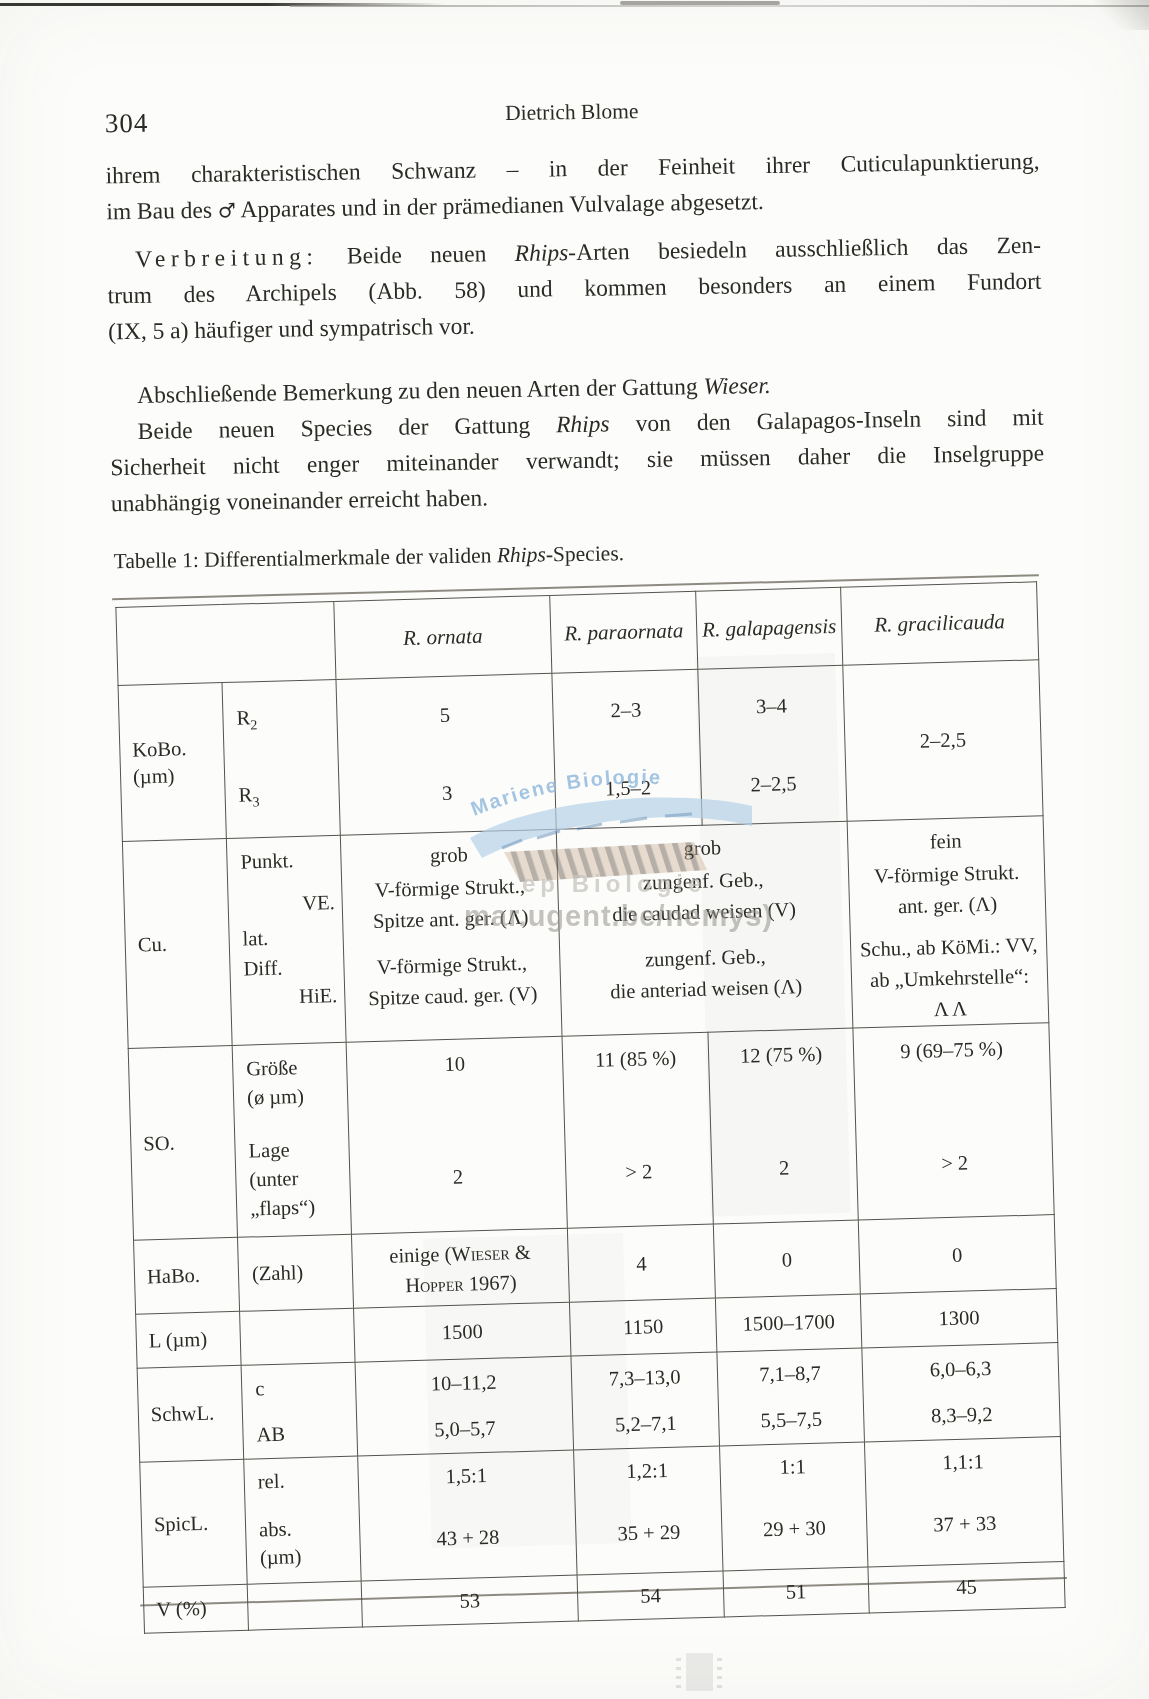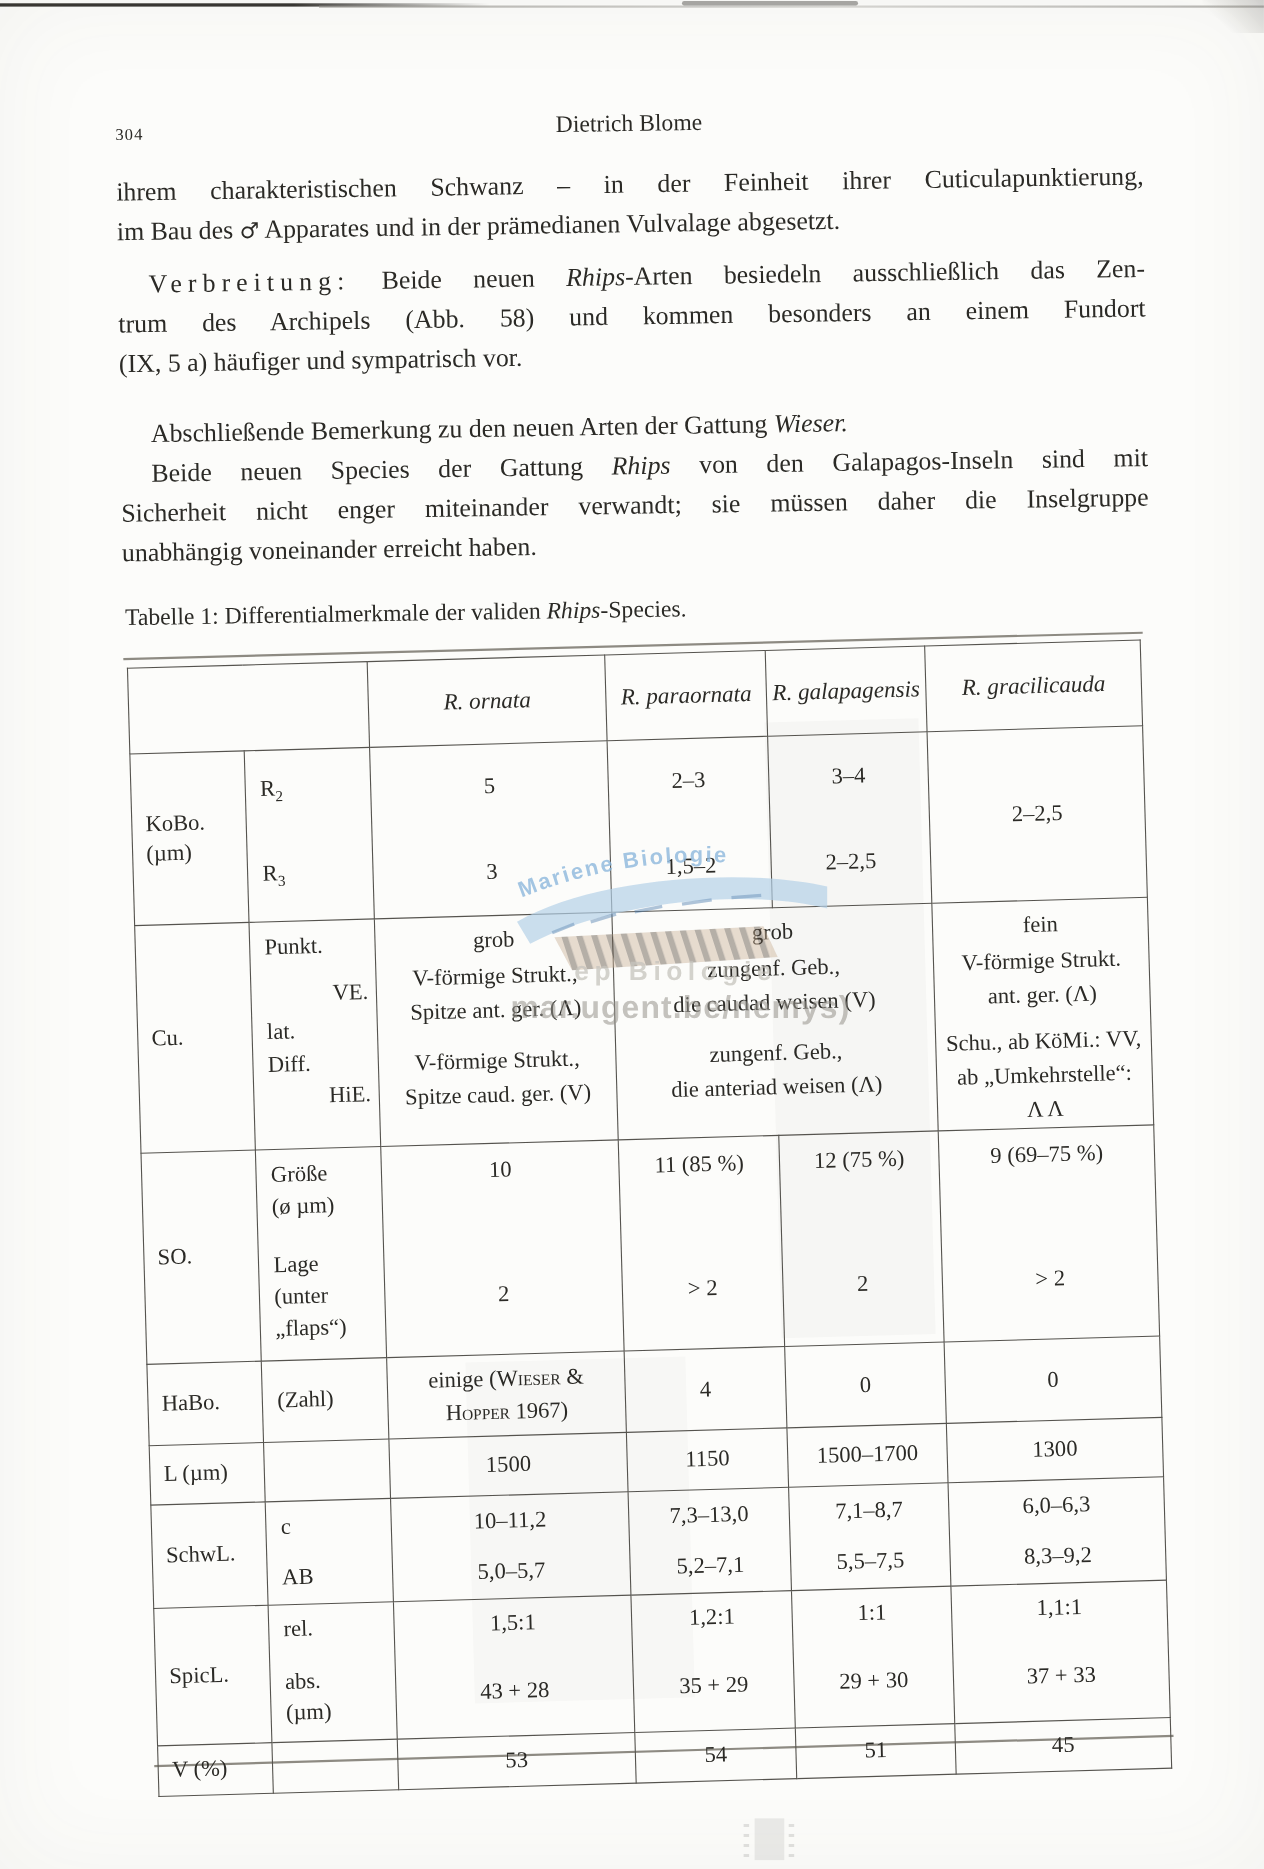--- a/index.html
+++ b/index.html
@@ -21,21 +21,21 @@
     box-shadow:inset 0 0 90px rgba(80,75,60,.05);}
   .bottom-mark{position:absolute;left:668px;top:1650px;width:64px;height:44px;opacity:.5;z-index:1;}
   .bm-center{position:absolute;left:18px;top:3px;width:27px;height:38px;background:#d9d9d7;}
   .bm-dots-l,.bm-dots-r{position:absolute;top:8px;width:5px;height:32px;
     background:repeating-linear-gradient(to bottom,#c7c7c5 0 3px,transparent 3px 9px);}
   .bm-dots-l{left:8px;} .bm-dots-r{right:10px;}
   
   .text-block{position:absolute;left:108px;top:88px;width:934px;height:460px;
     transform:rotate(-0.9deg);transform-origin:50% 50%;
     font-size:23.5px;line-height:36px;z-index:2;}
-  .pageno{position:absolute;left:0;top:10px;font-size:15px;letter-spacing:1px;text-align:center;}
+  .pageno{position:absolute;left:0;top:10px;font-size:27px;letter-spacing:1px;text-align:center;}
   .runhead{text-align:center;font-size:21.5px;padding-top:6px;}
   .para{position:absolute;left:0;right:0;}
   #p1{top:62px;} #p2{top:146px;} #p3{top:282px;} #p4{top:318px;}
   .caption{position:absolute;left:2px;top:448px;font-size:21.5px;}
   .jl{display:block;text-align:justify;text-align-last:justify;}
   .jl-last{display:block;text-align:left;}
   .it{font-style:italic;}
   .sp{letter-spacing:5.5px;}
   .ind{padding-left:28px;}
   .male{font-family:"DejaVu Sans",sans-serif;font-size:.85em;}

